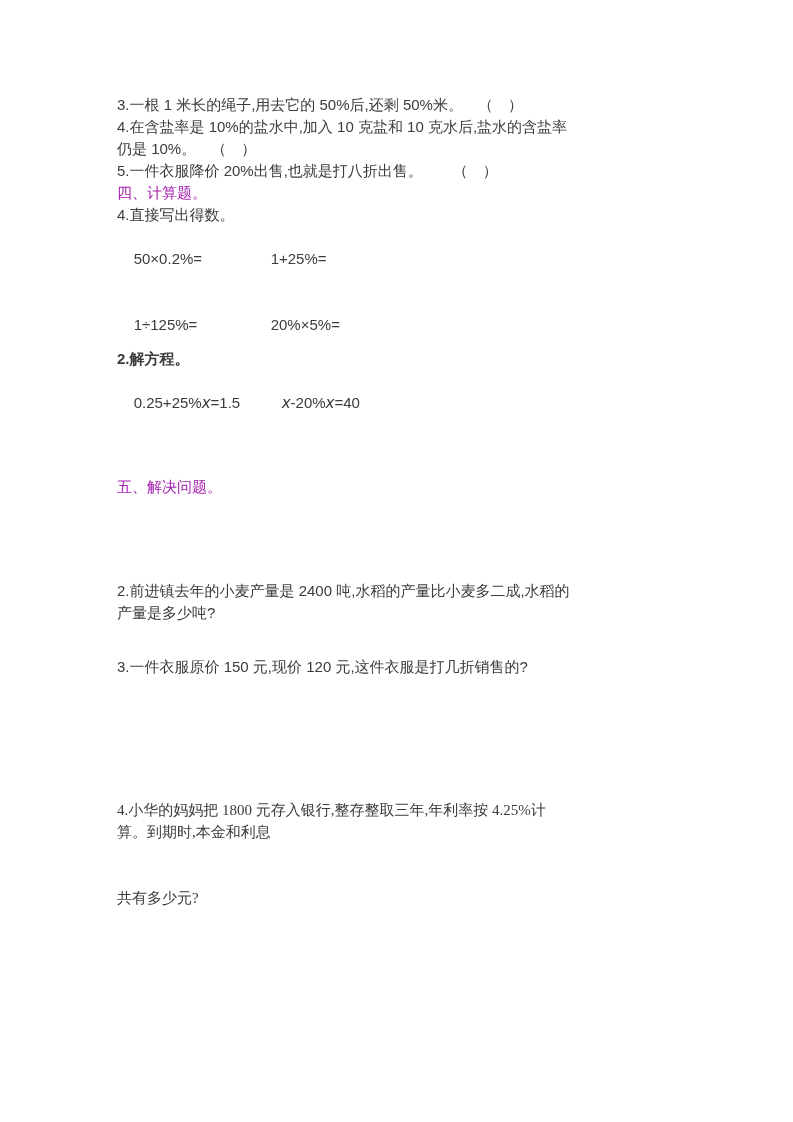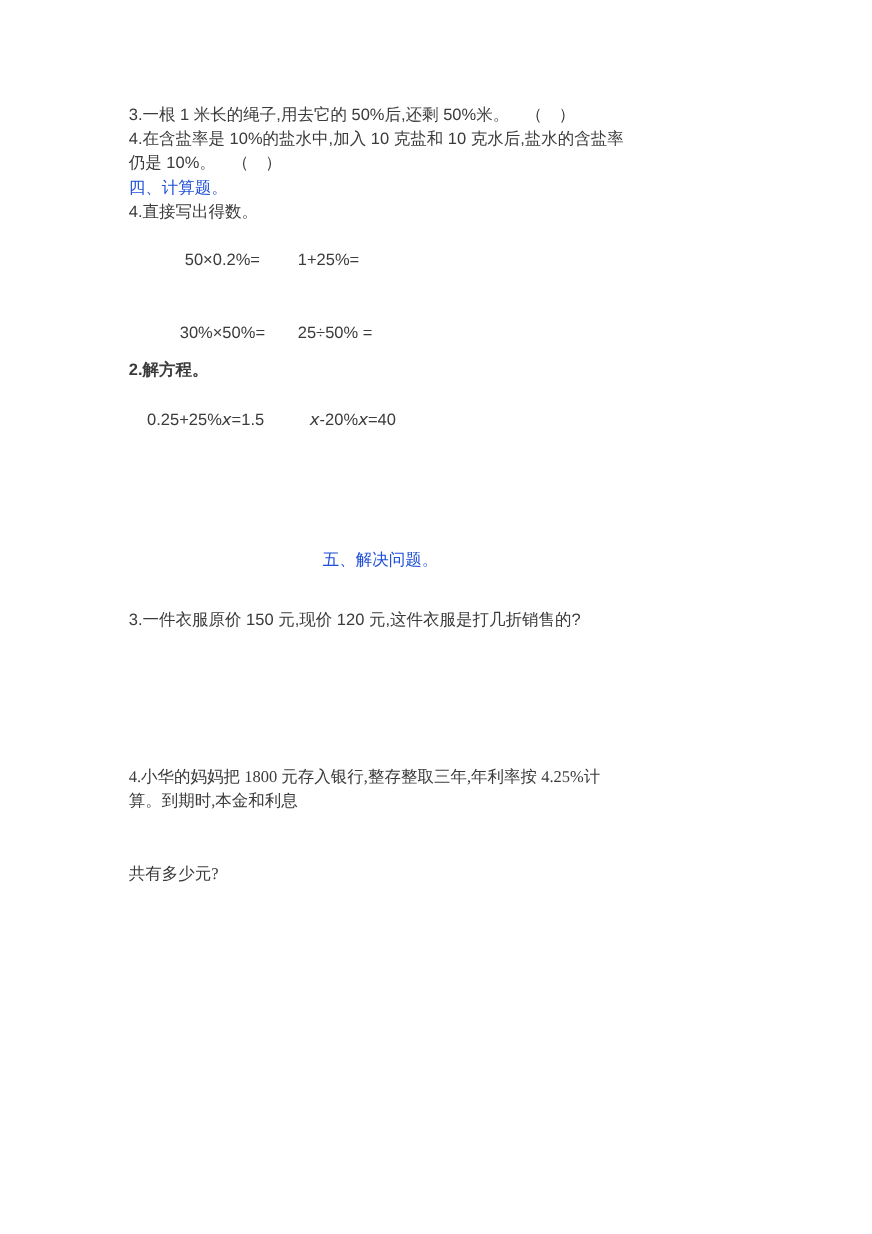--- a/index.html
+++ b/index.html
@@ -18,68 +18,70 @@
     font-size: 15px;
     line-height: 22px;
     color: #3b3b3b;
     overflow: hidden;
   }
   .line {
     margin: 0;
     white-space: pre-wrap;
   }
   .heading {
-    color: #1d4ed8;
+    color: #a21caf;
   }
   .cell {
     display: inline-block;
     vertical-align: top;
   }
-  .cell-calc { width: 137px; text-align: center; }
+  .cell-calc { width: 137px; }
   .cell-eq   { width: 148px; }
   .block { display: block; font-family: Liberation Serif, serif; }
   .mt-sub2  { margin-top: -10px; font-weight: bold; }
   .mt-eq2   { margin-top: 58px; }
-  .mt-solve { margin-top: 84px; text-align: center; }
+  .mt-solve { margin-top: 40px; }
   .mt-p2    { margin-top: 82px; }
   .mt-p3    { margin-top: 32px; }
   .mt-p4    { margin-top: 77px; }
   i.var {
     font-style: italic;
     font-family: "DejaVu Sans", sans-serif;
   }
 </style>
 </head>
 <body>
 
 <div class="doc">
 
   <p class="line">3.一根 1 米长的绳子,用去它的 50%后,还剩 50%米。　（　）</p>
   <p class="line">4.在含盐率是 10%的盐水中,加入 10 克盐和 10 克水后,盐水的含盐率仍是 10%。　（　）</p>
+  <p class="line">5.一件衣服降价 20%出售,也就是打八折出售。　　（　）</p>
 
   <p class="line heading">四、计算题。</p>
 
   <p class="line">4.直接写出得数。</p>
 
   <p class="line">
     <span class="cell cell-calc">50×0.2%=</span><span>1+25%=</span>
   </p>
   <p class="line">
-    <span class="cell cell-calc">30%×50%=</span><span>25÷50% =</span>
+    <span class="cell cell-calc">1÷125%=</span><span>20%×5%=</span>
   </p>
 
   <p class="line mt-sub2">2.解方程。</p>
 
   <p class="line">
     <span class="cell cell-eq">0.25+25%<i class="var">x</i>=1.5</span><span><i class="var">x</i>-20%<i class="var">x</i>=40</span>
   </p>
 
   <p class="line heading mt-solve">五、解决问题。</p>
 
 
+  <p class="line mt-p2">2.前进镇去年的小麦产量是 2400 吨,水稻的产量比小麦多二成,水稻的产量是多少吨?</p>
 
   <p class="line mt-p3">3.一件衣服原价 150 元,现价 120 元,这件衣服是打几折销售的?</p>
 
   <p class="line mt-p4">
     <span class="block">4.小华的妈妈把 1800 元存入银行,整存整取三年,年利率按 4.25%计算。到期时,本金和利息</span>
     <span class="block">共有多少元?</span>
   </p>
 
 </div>
 

